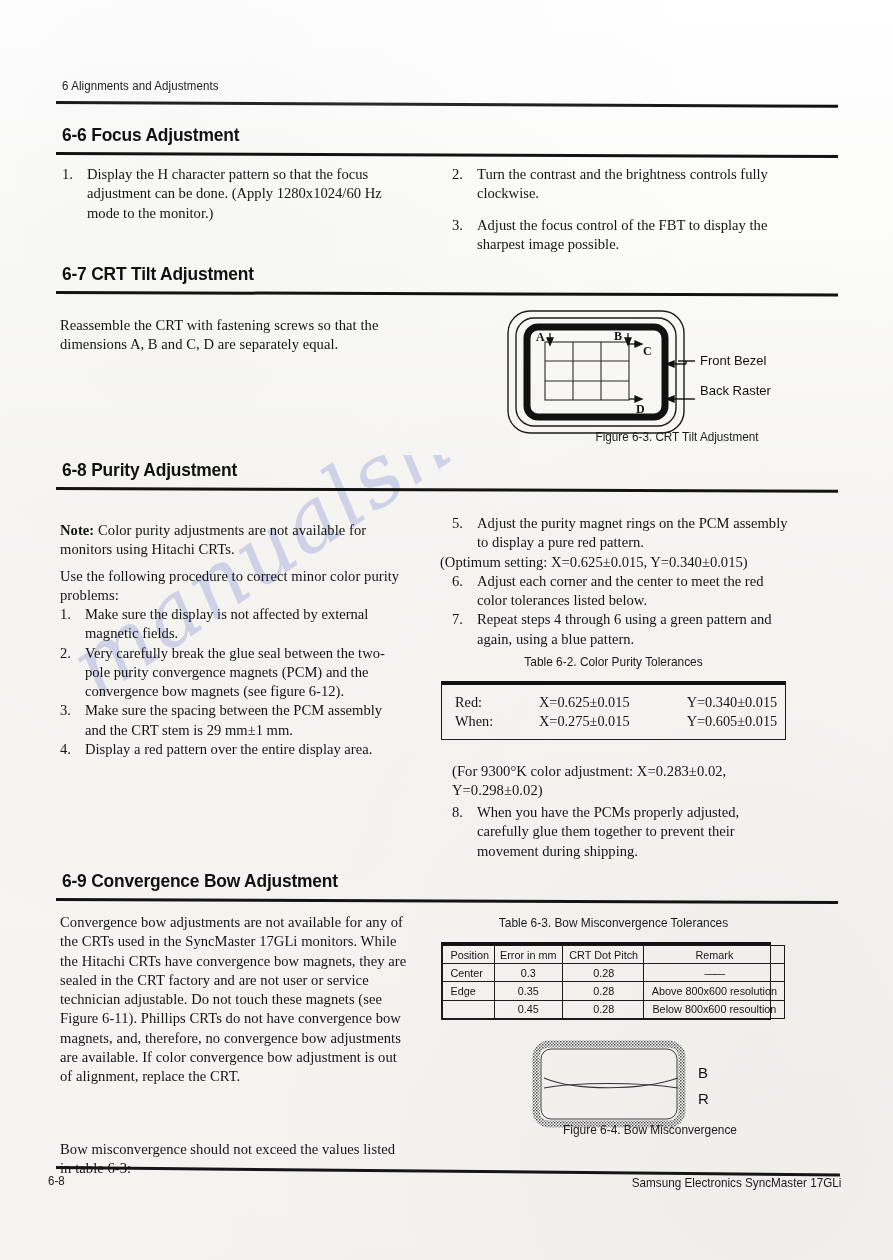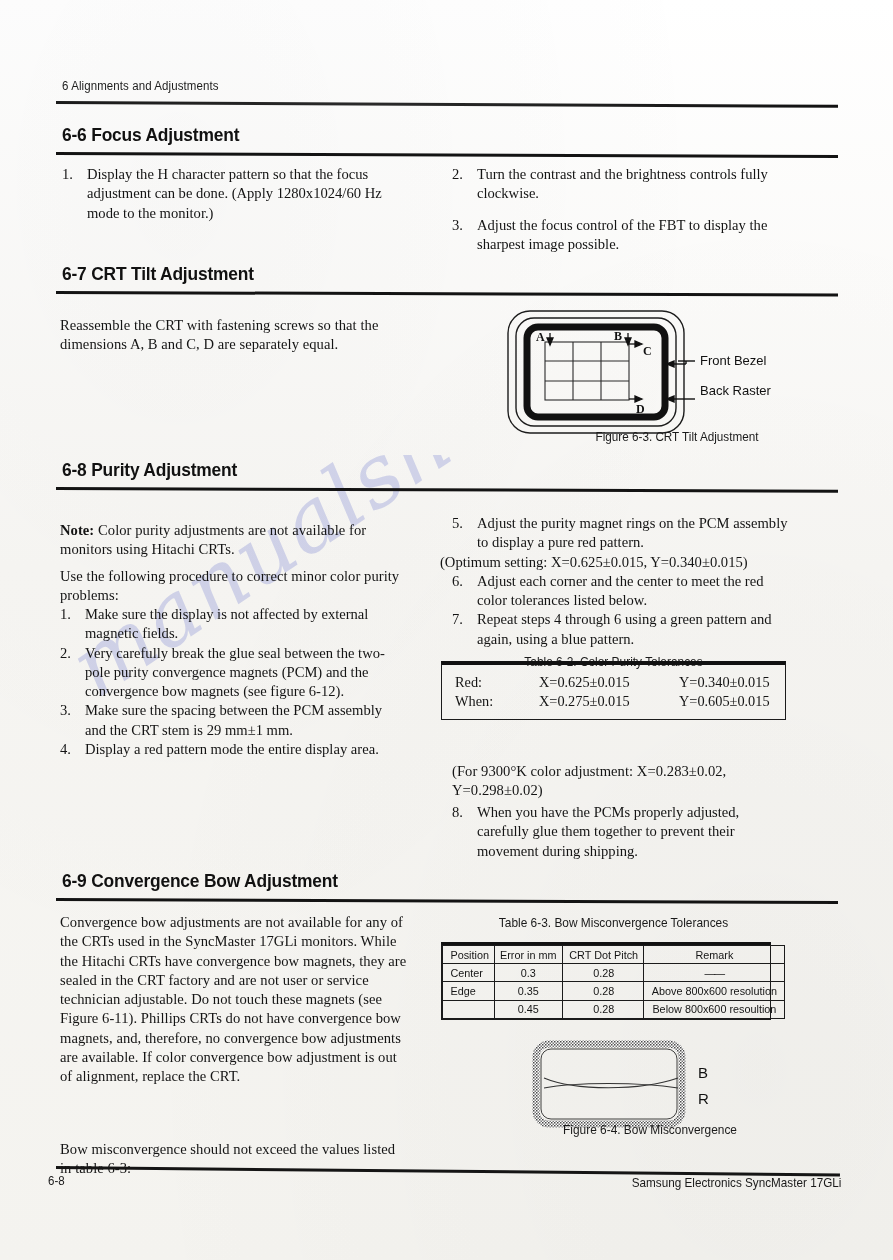--- a/index.html
+++ b/index.html
@@ -166,39 +166,39 @@
     font-size: 12.8px;
     color: #1a1a1a;
     text-align: center;
     transform: scaleX(0.93);
   }
 
   
   .tbl62 {
     position: absolute;
     left: 441px;
-    top: 661px;
+    top: 681px;
     width: 345px;
     border: 1.3px solid #1b1b1b;
     border-top: 4px solid #111;
     background: transparent;
     box-sizing: border-box;
     padding: 7px 0 8px 0;
   }
   .tbl62 table { border-collapse: collapse; width: 100%; }
   .tbl62 td {
     font-family: "Liberation Serif", serif;
     font-size: 14.3px;
     line-height: 18.5px;
     color: #141414;
     padding: 0.6px 0;
   }
   .t62-c1 { width: 84px; padding-left: 13px !important; }
   .t62-c2 { width: 140px; }
-  .t62-c3 { width: auto; }
+  .t62-c3 { width: auto; text-align: center; }
 
   
   .tbl63 {
     position: absolute;
     left: 441px;
     top: 942px;
     width: 330px;
     box-sizing: border-box;
     border: 1.2px solid #1b1b1b;
     border-top: 3.6px solid #111;
@@ -378,21 +378,21 @@
       <div class="nrow tight">
         <div class="nnum">2.</div>
         <div class="ntxt">Very carefully break the glue seal between the two-pole purity convergence magnets (PCM) and the convergence bow magnets (see figure 6-12).</div>
       </div>
       <div class="nrow tight">
         <div class="nnum">3.</div>
         <div class="ntxt">Make sure the spacing between the PCM assembly and the CRT stem is 29 mm±1 mm.</div>
       </div>
       <div class="nrow tight">
         <div class="nnum">4.</div>
-        <div class="ntxt">Display a red pattern mode the entire display area.</div>
+        <div class="ntxt">Display a red pattern over the entire display area.</div>
       </div>
     </div>
 
     <div class="nlist" style="left:452px; top:514px; width:340px;">
       <div class="nrow tight">
         <div class="nnum">5.</div>
         <div class="ntxt">Adjust the purity magnet rings on the PCM assembly to display a pure red pattern.</div>
       </div>
       <div class="nrow tight">
         <div class="ntxt" style="margin-left:-12px;">(Optimum setting: X=0.625±0.015, Y=0.340±0.015)</div>

